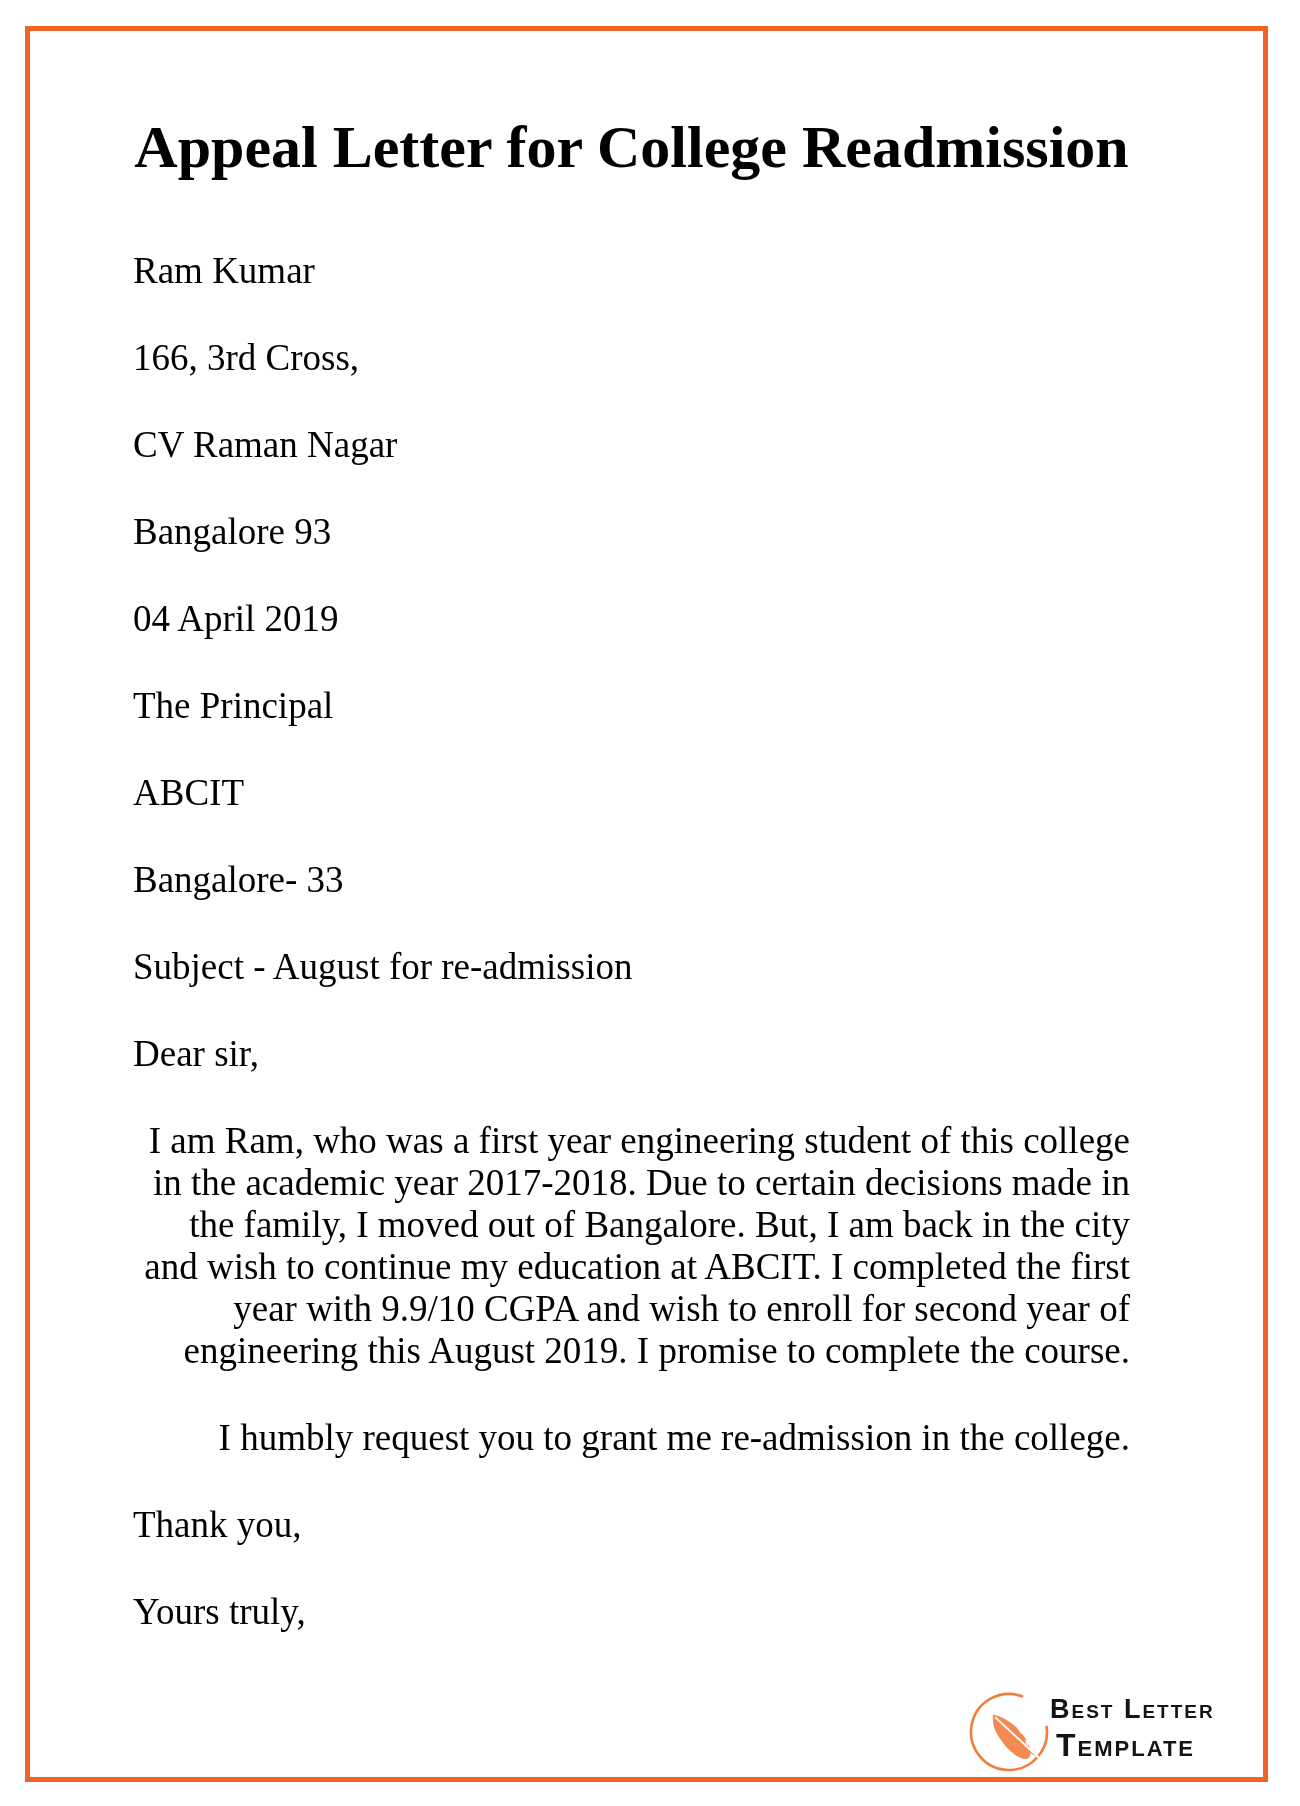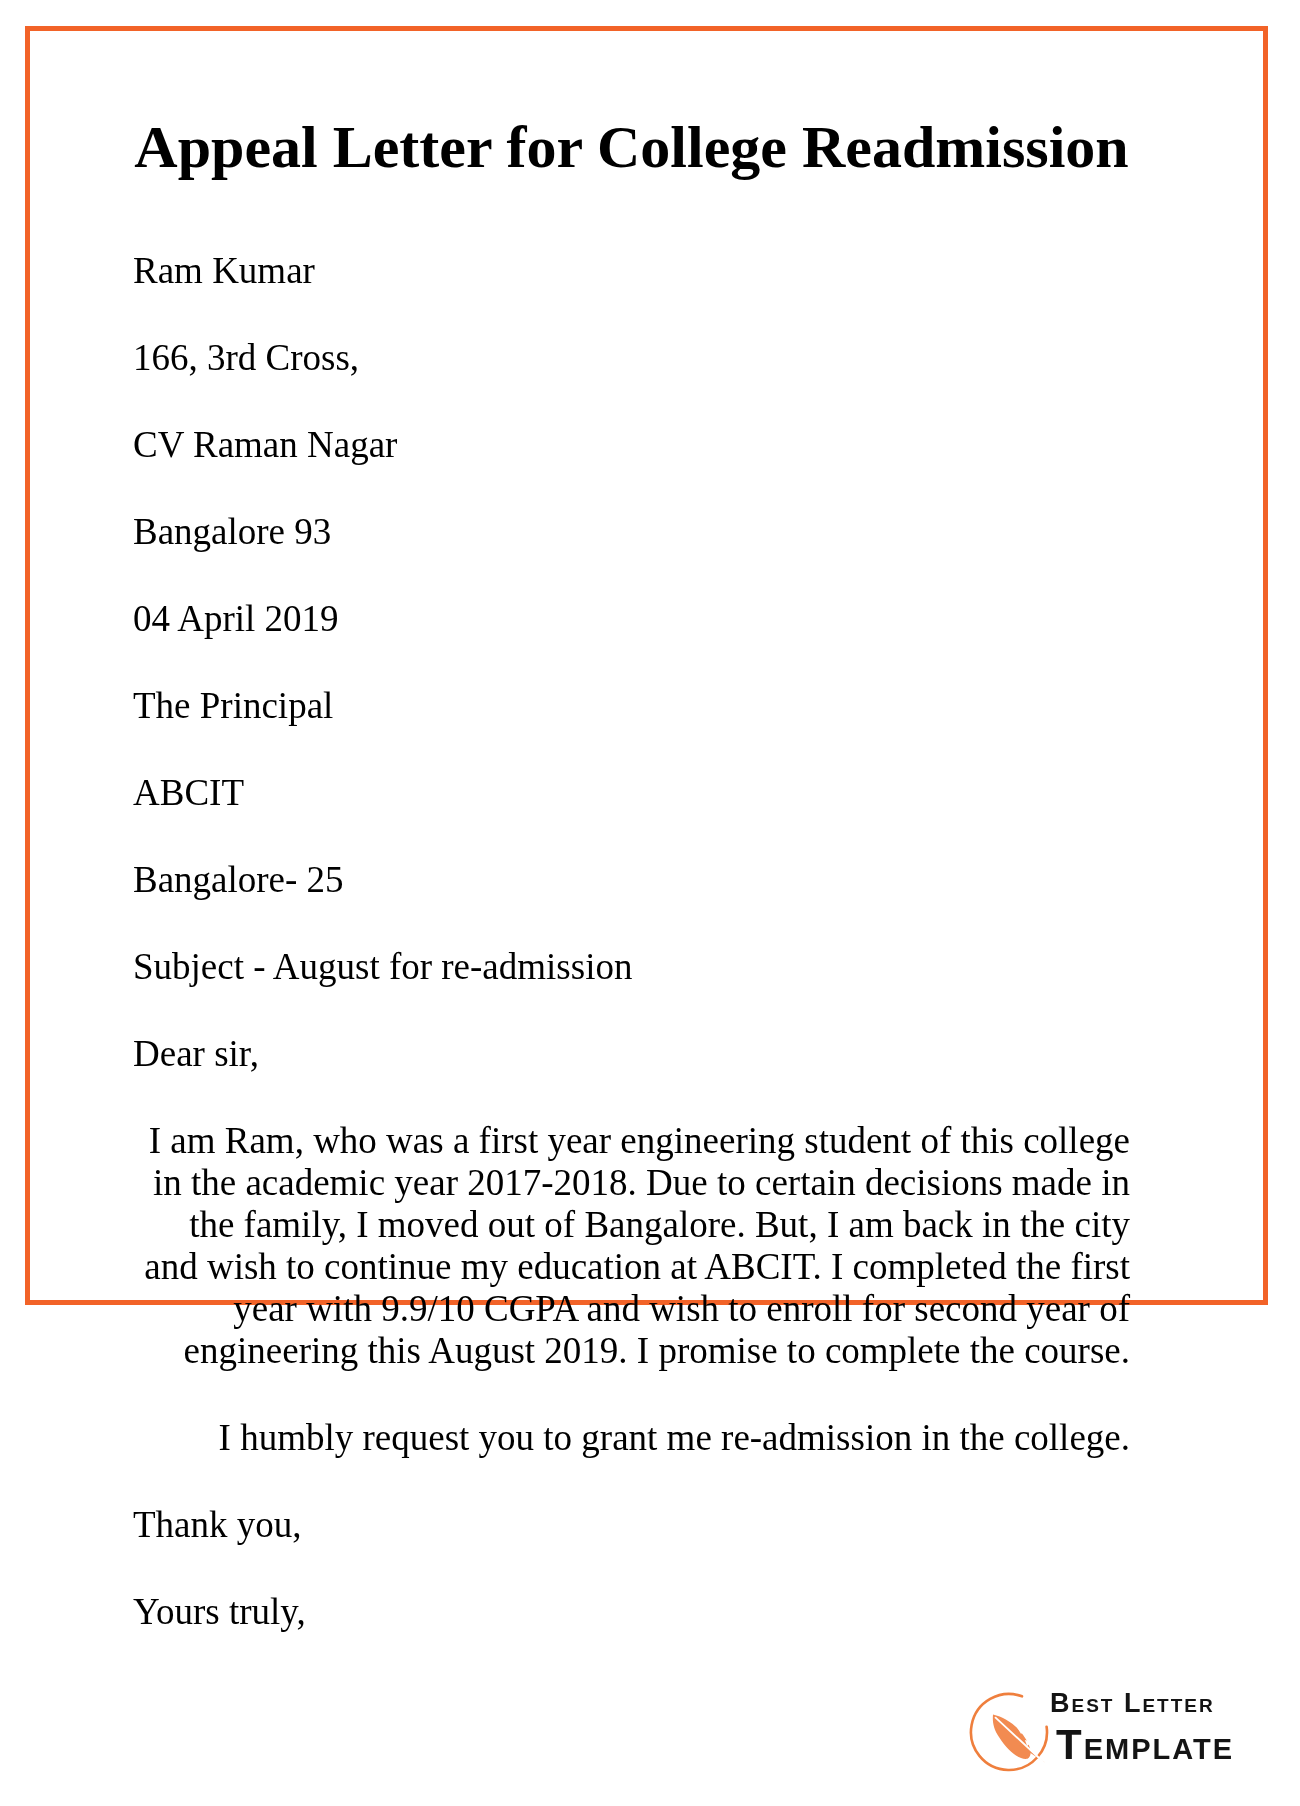--- a/index.html
+++ b/index.html
@@ -14,21 +14,21 @@
     background: var(--page_bg, #ffffff);
     overflow: hidden;
     font-family: "Liberation Serif", serif;
     color: var(--body_text, #000000);
   }
   .page {
     position: absolute;
     left: 25px;
     top: 26px;
     width: 1243px;
-    height: 1279px;
+    height: 1756px;
     box-sizing: border-box;
     border: 5px solid var(--border, #F26328);
     background: #ffffff;
   }
   .content {
     padding: 50px 133px 0 103px;
   }
   h1.title {
     font-size: 60px;
     line-height: 69px;
@@ -76,21 +76,21 @@
     font-weight: bold;
     color: var(--logo_text, #141414);
   }
   .logo-text .l1 {
     font-size: 27px;
     font-variant: small-caps;
     letter-spacing: 2px;
     white-space: nowrap;
   }
   .logo-text .l2 {
-    font-size: 42px;
+    font-size: 32px;
     font-variant: small-caps;
     letter-spacing: 2px;
     padding-left: 6px;
     margin-top: 2px;
     white-space: nowrap;
   }
 </style>
 </head>
 <body>
 
@@ -101,21 +101,21 @@
 
       <p class="line">Ram Kumar</p>
       <p class="line">166, 3rd Cross,</p>
       <p class="line">CV Raman Nagar</p>
       <p class="line">Bangalore 93</p>
 
       <p class="line">04 April 2019</p>
 
       <p class="line">The Principal</p>
       <p class="line">ABCIT</p>
-      <p class="line">Bangalore- 25</p>
+      <p class="line">Bangalore- 33</p>
 
       <p class="line">Subject - August for re-admission</p>
       <p class="line">Dear sir,</p>
 
       <p class="para">I am Ram, who was a first year engineering student of this college in the academic year 2017-2018. Due to certain decisions made in the family, I moved out of Bangalore. But, I am back in the city and wish to continue my education at ABCIT. I completed the first year with 9.9/10 CGPA and wish to enroll for second year of engineering this August 2019. I promise to complete the course.</p>
       <p class="para">I humbly request you to grant me re-admission in the college.</p>
 
       <p class="line">Thank you,</p>
 
       <div class="sig">

